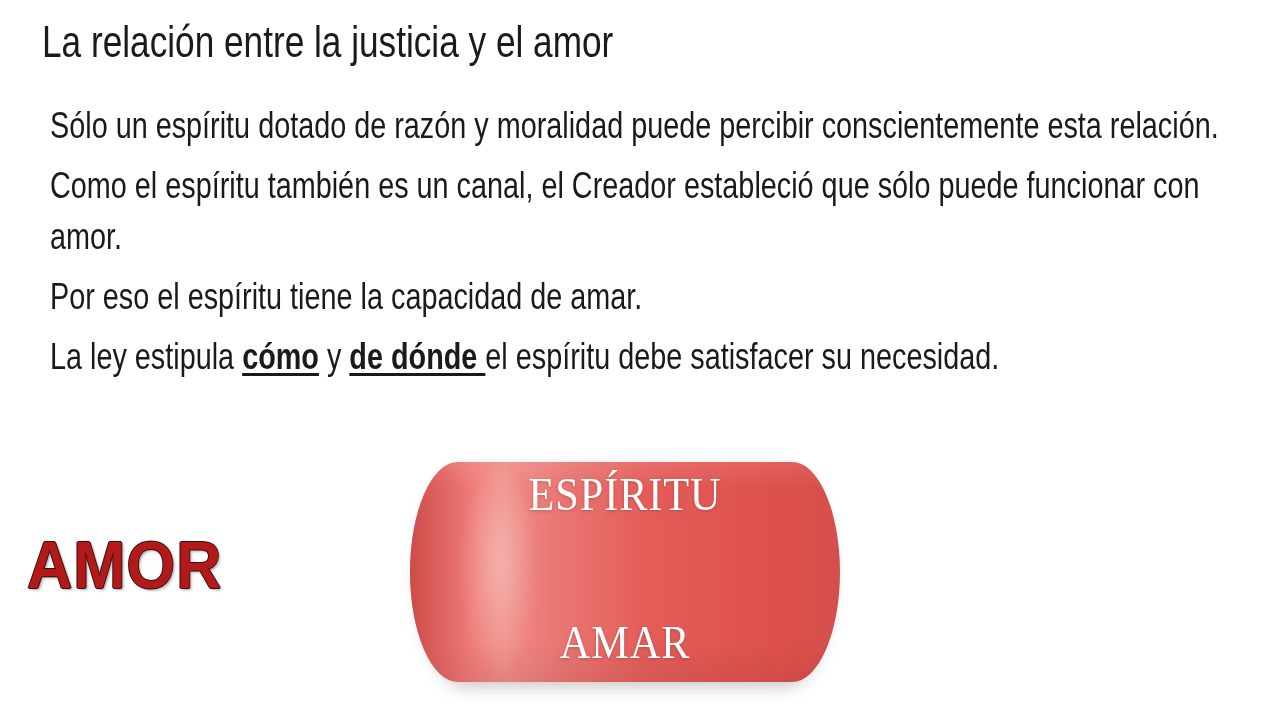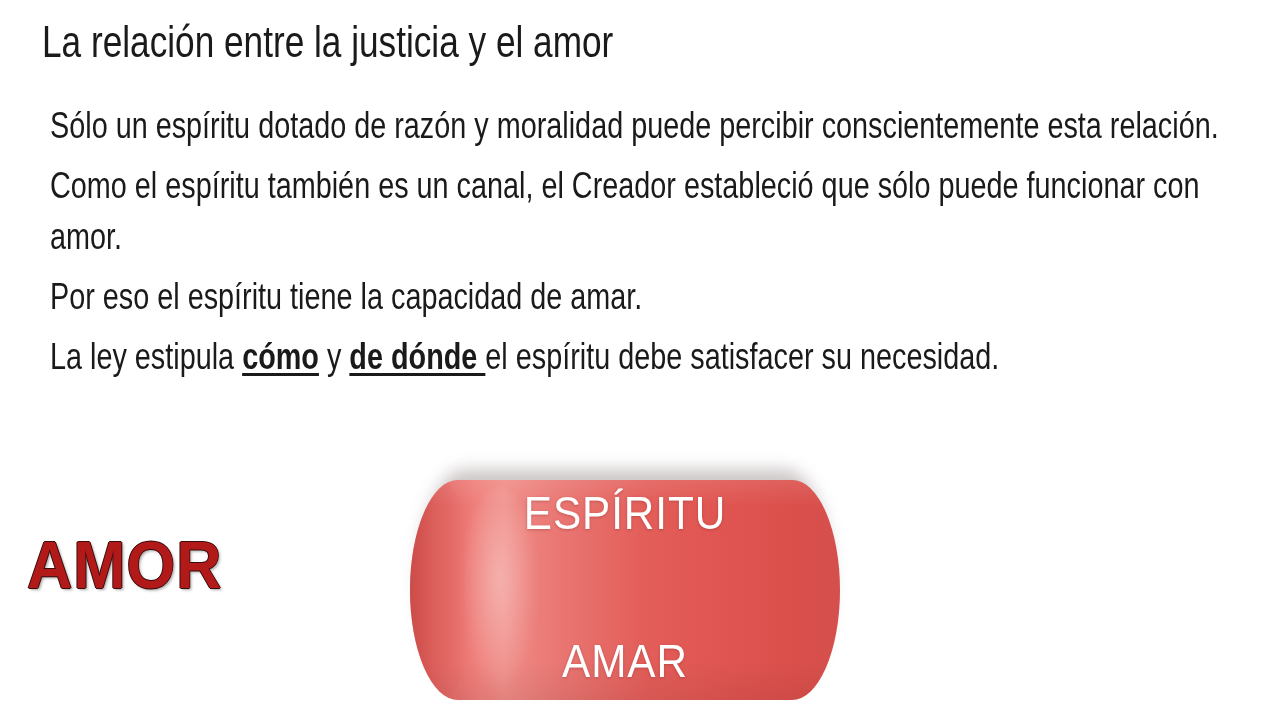--- a/index.html
+++ b/index.html
@@ -98,36 +98,37 @@
     top: 14px;
     width: 412px;
     height: 218px;
     border-radius: 46px / 108px;
     background: rgba(90, 70, 70, 0.30);
     filter: blur(8px);
   }
   #cylinder-body {
     position: absolute;
     left: 5px;
-    top: 25px;
+    top: 7px;
     width: 430px;
     height: 220px;
     border-radius: 48px / 110px;
     background:
       linear-gradient(to right,
         #d9534f 0%,
         #e06360 6%,
         #ef7d79 15%,
         #f08b86 22%,
         #e97672 35%,
         #e35d59 55%,
         #df5450 75%,
         #db4f4b 90%,
         #d4504d 100%);
     overflow: hidden;
+    font-family: Liberation Serif, serif;
   }
   
   #cylinder-shade-v {
     position: absolute;
     inset: 0;
     border-radius: 48px / 110px;
     background: linear-gradient(to bottom,
       rgba(255,255,255,0.10) 0%,
       rgba(255,255,255,0.00) 12%,
       rgba(255,255,255,0.00) 82%,

